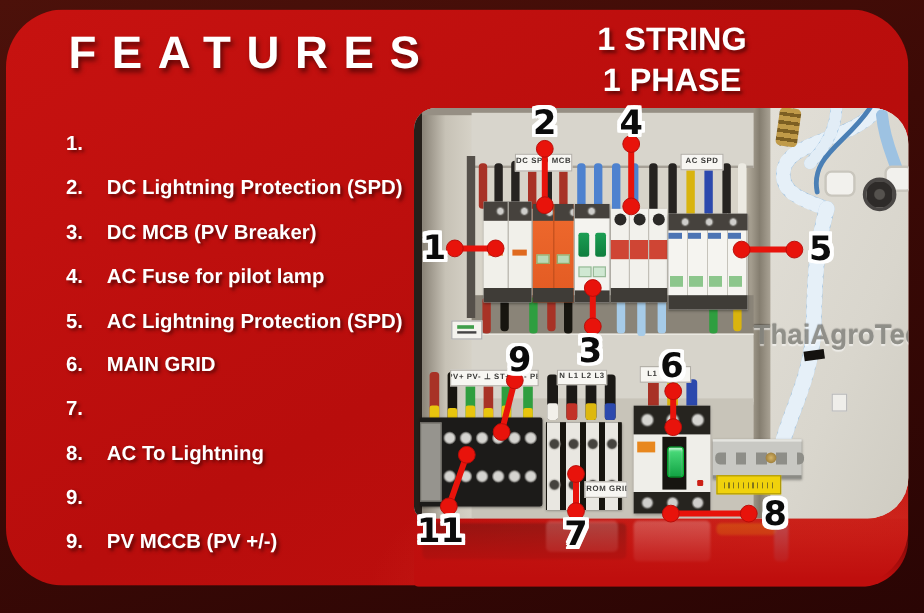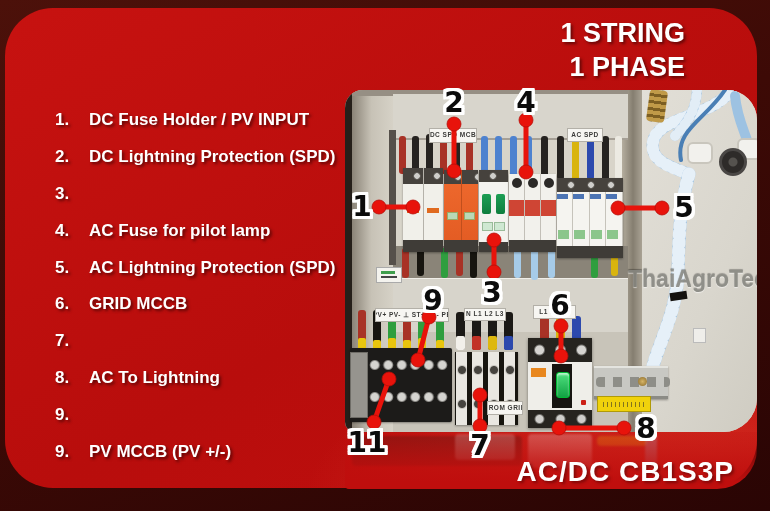--- a/index.html
+++ b/index.html
@@ -7,21 +7,21 @@
     font-family:"Liberation Sans",sans-serif;
     background:linear-gradient(160deg,#4c110a 0%,#3d0a06 45%,#2a0504 100%);}
   
   #card{position:absolute;left:5px;top:8px;width:752px;height:480px;border-radius:48px;
     background:
       radial-gradient(120% 80% at 88% 102%, rgba(238,86,60,.55) 0%, rgba(238,86,60,0) 40%),
       linear-gradient(150deg,#c71210 0%,#b80d0c 55%,#c00f0e 100%);
     overflow:hidden;}
   #page-title{position:absolute;left:52px;top:16px;font-size:38px;font-weight:800;color:#fff;
     letter-spacing:13px;text-shadow:2px 3px 4px rgba(30,0,0,.6);white-space:nowrap;}
-  #spec{position:absolute;left:430px;top:8px;width:250px;text-align:right;color:#fff;
+  #spec{position:absolute;left:430px;top:8px;width:250px;text-align:center;color:#fff;
     font-size:27px;font-weight:800;line-height:34px;text-shadow:2px 2px 3px rgba(30,0,0,.55);}
   
   #feature-list{position:absolute;left:50px;top:94px;margin:0;padding:0;list-style:none;}
   #feature-list li{height:36.8px;display:flex;align-items:center;color:#fff;
     font-size:17px;font-weight:700;text-shadow:2px 2px 3px rgba(40,0,0,.65);white-space:nowrap;}
   #feature-list .fnum{display:inline-block;min-width:34px;}
   
   #model{position:absolute;right:36px;top:456px;font-size:28px;font-weight:800;color:#fff;
     letter-spacing:1px;text-shadow:2px 2px 3px rgba(60,0,0,.5);z-index:7;}
   
@@ -139,47 +139,48 @@
       -3px 0 0 #fff,3px 0 0 #fff,0 -3px 0 #fff,0 3px 0 #fff,
       -2px -3px 0 #fff,2px -3px 0 #fff,-2px 3px 0 #fff,2px 3px 0 #fff,
       -3px -2px 0 #fff,3px -2px 0 #fff,-3px 2px 0 #fff,3px 2px 0 #fff;}
 </style>
 </head>
 <body>
 
 <div id="canvas">
 
   <div id="card">
+    <div id="page-title">FEATURES</div>
     <div id="spec">
       <div>1 STRING</div>
       <div>1 PHASE</div>
     </div>
     <ol id="feature-list">
         <li>
           <span class="fnum">1.</span>
-          <span>DC Fuse Holder / PV INPUT</span>
         </li>
         <li>
           <span class="fnum">2.</span>
           <span>DC Lightning Protection (SPD)</span>
         </li>
         <li>
           <span class="fnum">3.</span>
+          <span>DC MCB (PV Breaker)</span>
         </li>
         <li>
           <span class="fnum">4.</span>
           <span>AC Fuse for pilot lamp</span>
         </li>
         <li>
           <span class="fnum">5.</span>
           <span>AC Lightning Protection (SPD)</span>
         </li>
         <li>
           <span class="fnum">6.</span>
-          <span>GRID MCCB</span>
+          <span>MAIN GRID</span>
         </li>
         <li>
           <span class="fnum">7.</span>
         </li>
         <li>
           <span class="fnum">8.</span>
           <span>AC To Lightning</span>
         </li>
         <li>
           <span class="fnum">9.</span>
@@ -404,14 +405,13 @@
       <div class="callout-num" style="left: 492px; top: 292px;">3</div>
       <div class="callout-num" style="left: 526px; top: 102px;">4</div>
       <div class="callout-num" style="left: 684px; top: 207px;">5</div>
       <div class="callout-num" style="left: 560px; top: 305px;">6</div>
       <div class="callout-num" style="left: 480px; top: 445px;">7</div>
       <div class="callout-num" style="left: 646px; top: 428px;">8</div>
       <div class="callout-num" style="left: 433px; top: 300px;">9</div>
       <div class="callout-num" style="left: 367px; top: 442px;">11</div>
     </div>
 
-  <div id="model">AC/DC CB1S3P</div>
 </div>
 
 </body></html>

